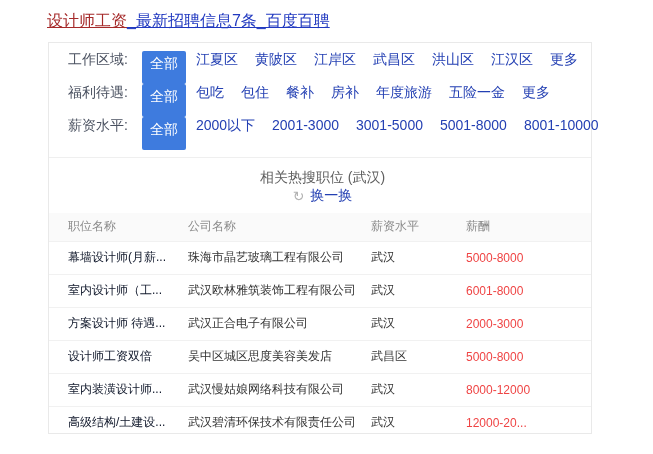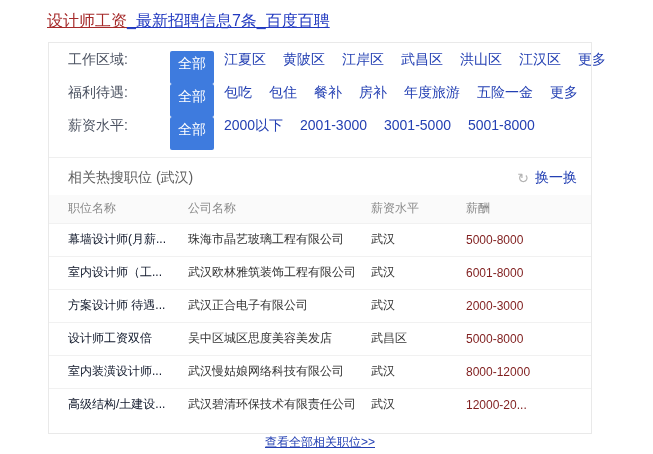--- a/index.html
+++ b/index.html
@@ -24,28 +24,28 @@
     position:absolute; left:48px; top:42px; width:544px; height:392px;
     border:1px solid #e9e9e9; background:#fff;
   }
 
   
   .filters { padding:8px 0 7px 19px; border-bottom:1px solid #efefef; }
   .filter-row { display:flex; height:33px; font-size:14px; white-space:nowrap; }
   .filter-label { color:#4a5160; margin-right:14px; }
   .chip {
     background:#3e7bde; color:#fff; padding:3px 8px; border-radius:2px;
-    margin-right:10px; cursor:pointer; font-size:14px; line-height:18px;margin-left:28px;
+    margin-right:10px; cursor:pointer; font-size:14px; line-height:18px;
   }
   .filter-opt { color:#2440b3; margin-right:17px; cursor:pointer; }
 
   
   .related-head {
     display:flex; justify-content:space-between; align-items:center;
-    padding:11px 14px 8px 19px; font-size:14px;
+    padding:11px 14px 8px 19px; font-size:14px;flex-direction:column;
   }
   .related-title { color:#5f5f5f; }
   .refresh-wrap { display:flex; align-items:center; cursor:pointer; }
   .refresh-glyph { color:#b3b3b3; font-size:14px; margin-right:6px; }
   .refresh-label { color:#2440b3; }
 
   
   table.jobs { width:100%; border-collapse:collapse; table-layout:fixed; font-size:12px; }
   table.jobs col.c1 { width:139px; }
   table.jobs col.c2 { width:183px; }
@@ -53,21 +53,21 @@
   table.jobs th {
     background:#fafafa; color:#8a8a8a; font-weight:400; text-align:left;
     height:28px; padding:0;
   }
   table.jobs td { height:33px; padding:0; border-top:1px solid #f1f1f1; }
   table.jobs th:first-child, table.jobs td:first-child { padding-left:19px; }
   .cell-clip { overflow:hidden; white-space:nowrap; display:block; }
   .job-link { color:#0f172a; cursor:pointer; }
   .company  { color:#333333; }
   .district { color:#333333; }
-  .salary   { color:#7f1d1d; }
+  .salary   { color:#ef4444; }
 
   
   .view-all-row { text-align:center; padding-top:11px; }
   .view-all { color:#2440b3; text-decoration:underline; font-size:12px; cursor:pointer; }
 </style>
 </head>
 <body>
 
 <div class="page">
 
@@ -103,20 +103,21 @@
         <span class="filter-opt">更多</span>
       </div>
 
       <div class="filter-row">
         <span class="filter-label">薪资水平:</span>
         <span class="chip">全部</span>
         <span class="filter-opt">2000以下</span>
         <span class="filter-opt">2001-3000</span>
         <span class="filter-opt">3001-5000</span>
         <span class="filter-opt">5001-8000</span>
+        <span class="filter-opt">8001-10000</span>
       </div>
 
     </div>
 
     <div class="related-head">
       <span class="related-title">相关热搜职位 (武汉)</span>
       <span class="refresh-wrap">
         <span class="refresh-glyph">↻</span>
         <span class="refresh-label">换一换</span>
       </span>

